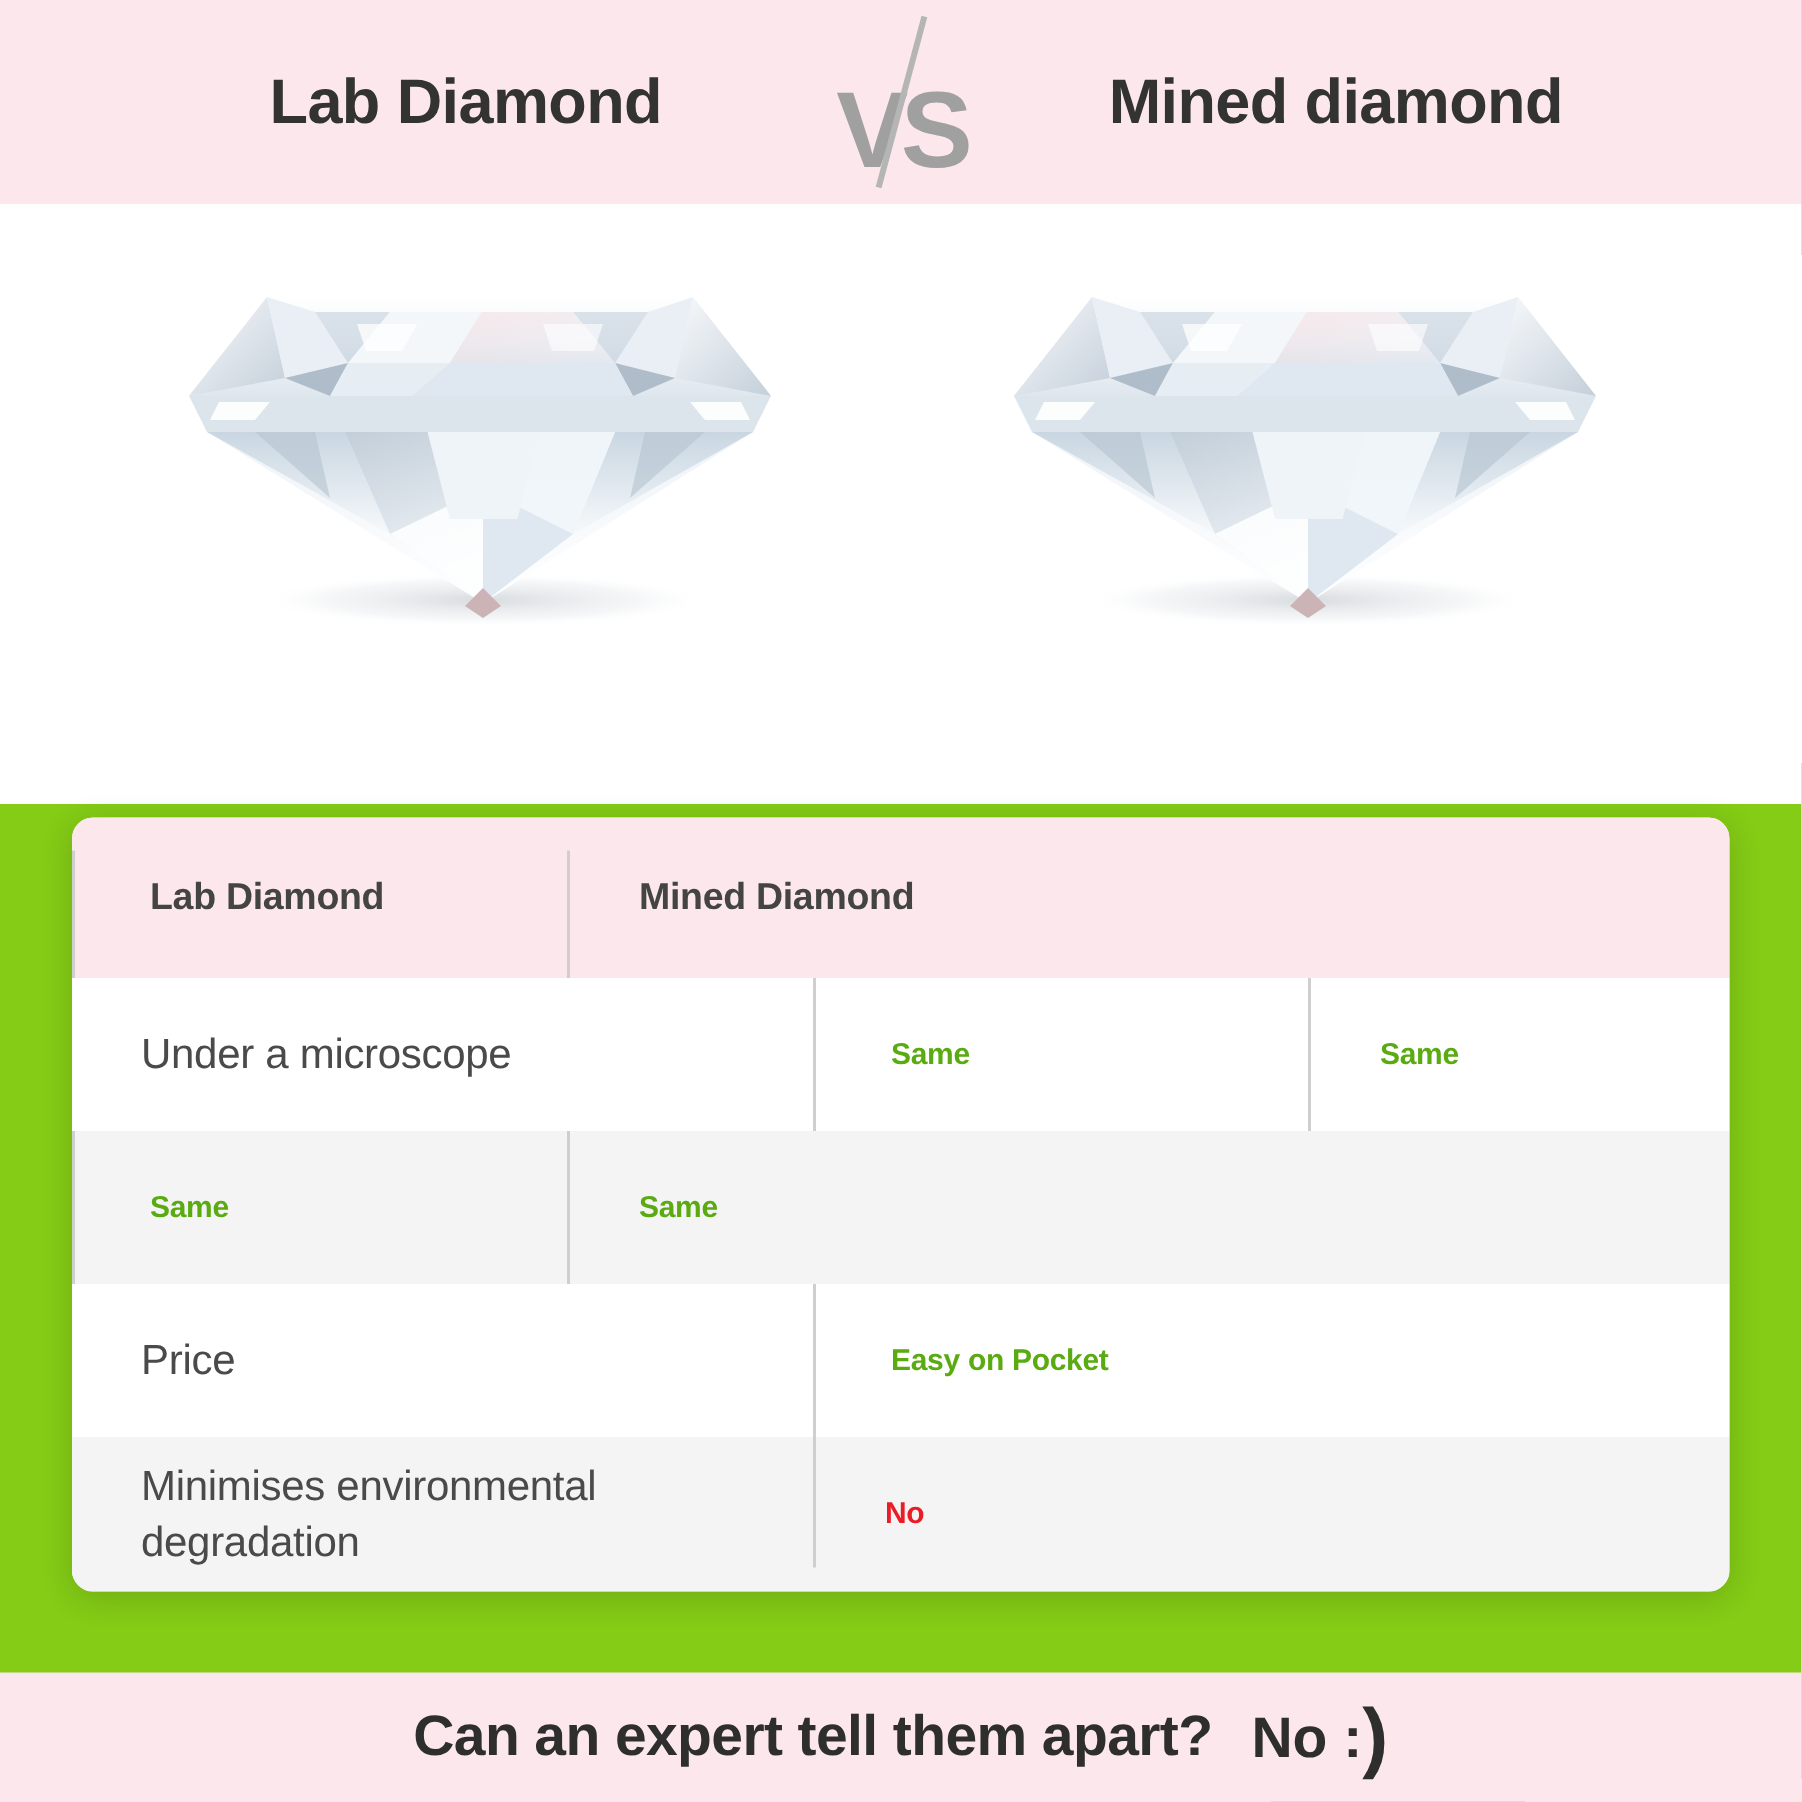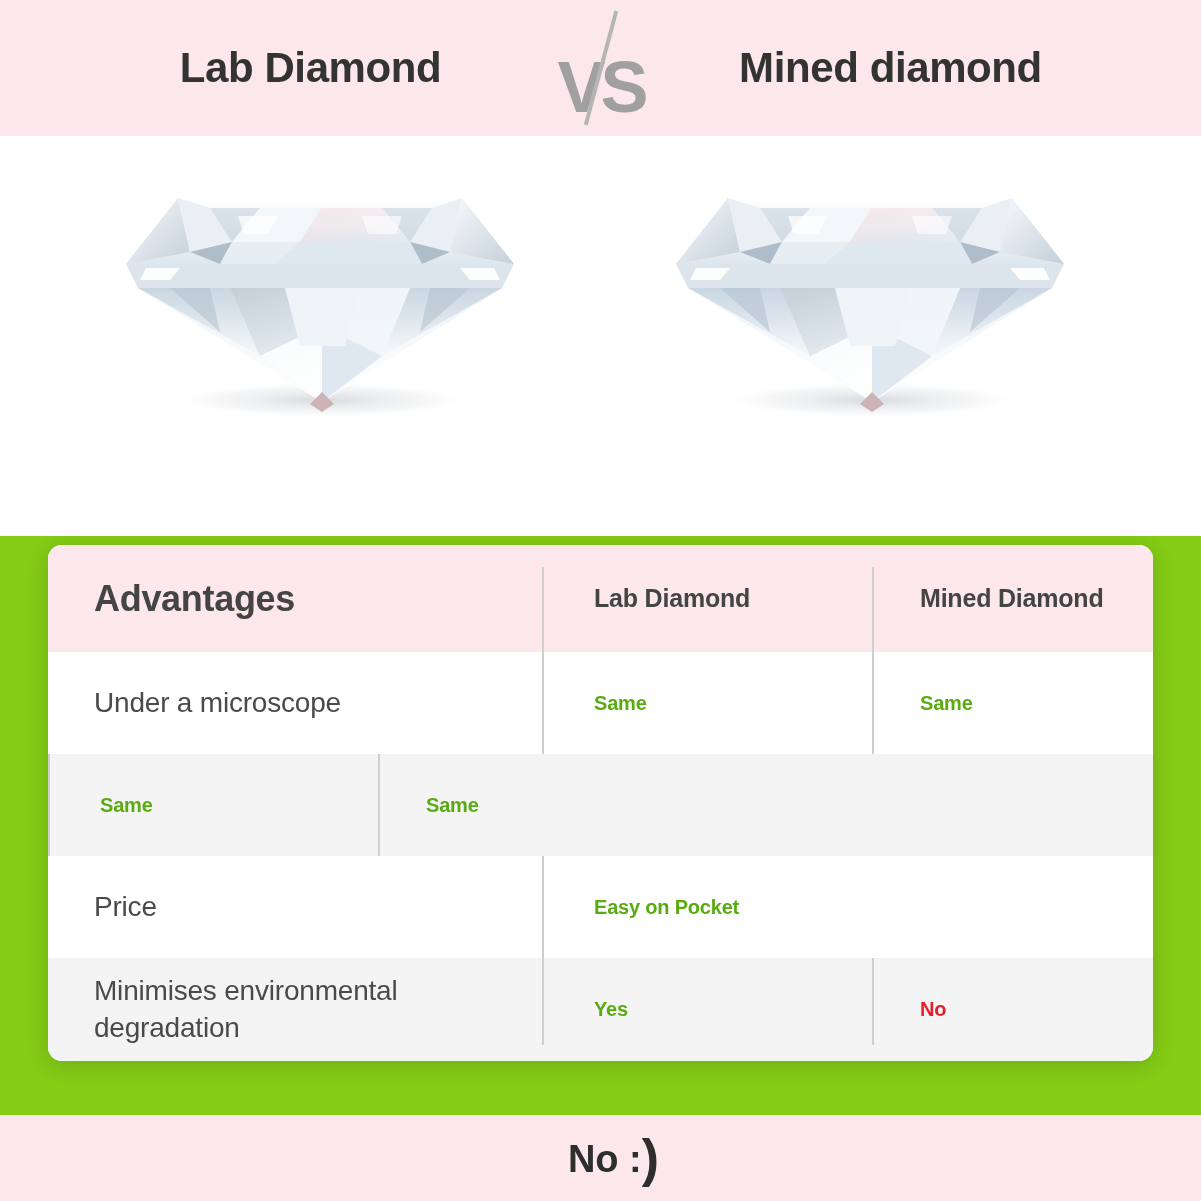--- a/index.html
+++ b/index.html
@@ -320,23 +320,20 @@
           <path d="M252,60 L292,60 L286,78 L258,78 Z" fill="#ffffff" opacity="0.6"></path>
         </g>
       </svg>
     </div>
   </div>
 
   <div class="card">
     <div class="table">
 
       <div class="row header">
-        <div class="cell c-feature">
-          <span class="head-advantages">Advantages</span>
-        </div>
         <div class="cell c-lab">
           <span class="head-col">Lab Diamond</span>
         </div>
         <div class="cell c-mined">
           <span class="head-col">Mined Diamond</span>
         </div>
       </div>
 
       <div class="row r-odd">
         <div class="cell c-feature">
@@ -365,28 +362,26 @@
         </div>
         <div class="cell c-lab">
           <span class="val good">Easy on Pocket</span>
         </div>
       </div>
 
       <div class="row r-even tall last">
         <div class="cell c-feature">
           <span class="feature-text">Minimises environmental degradation</span>
         </div>
-        <div class="cell c-lab">
-          <span class="val good">Yes</span>
-        </div>
         <div class="cell c-mined">
           <span class="val bad">No</span>
         </div>
       </div>
 
     </div>
   </div>
 
   <div class="bottom-banner">
+    <span class="bottom-text">Can an expert tell them apart?</span>
     <span class="bottom-answer"><span>No :</span><span class="paren">)</span></span>
   </div>
 
 </div>
 
 </body></html>

